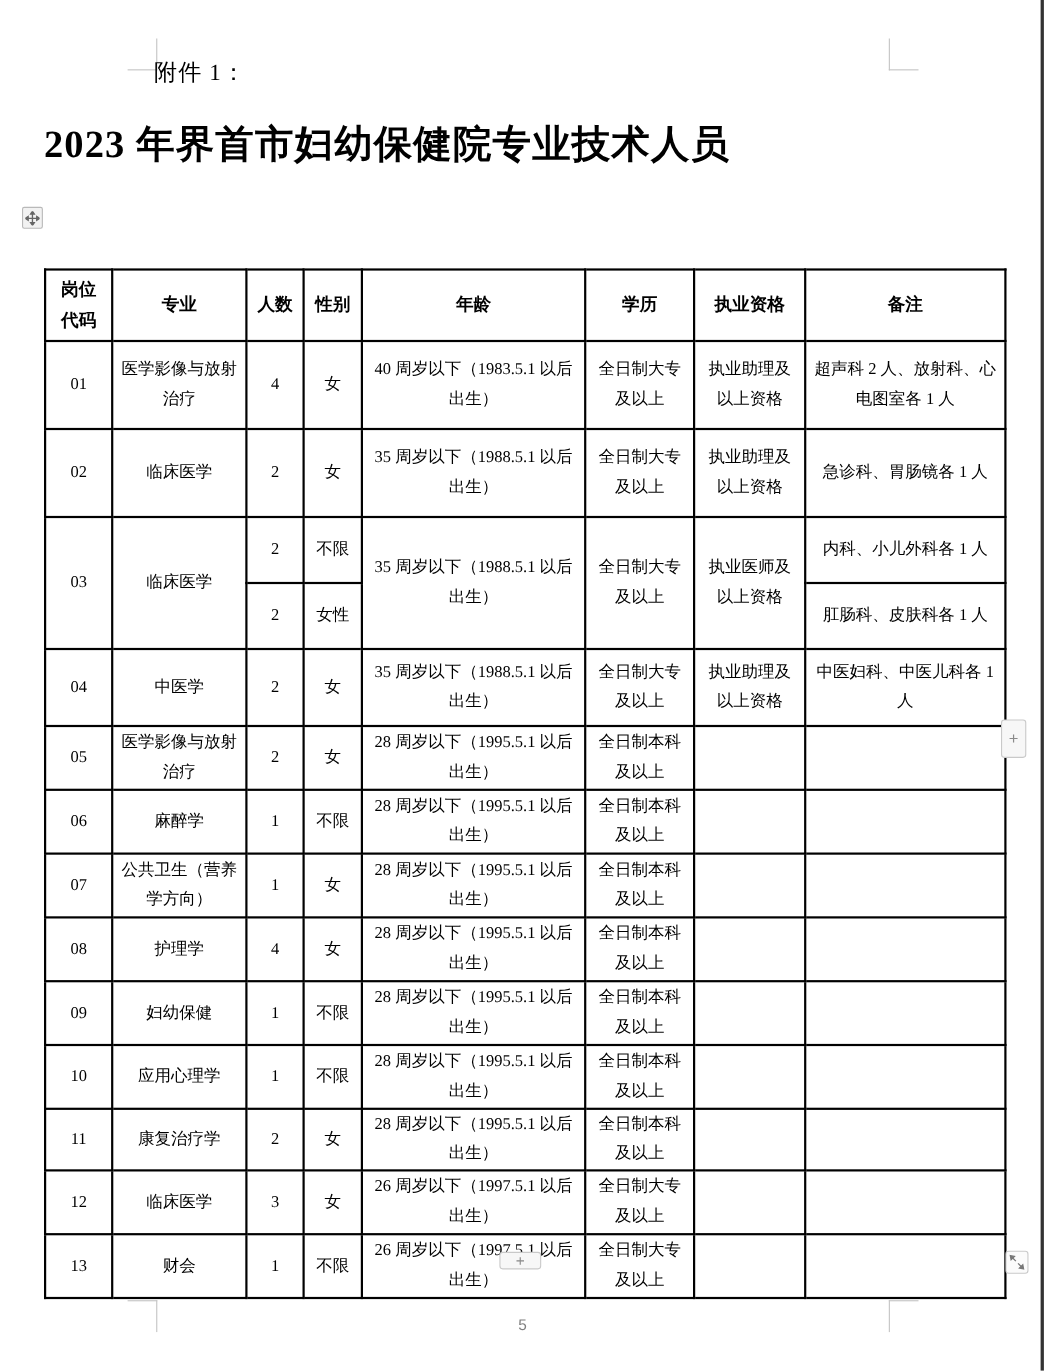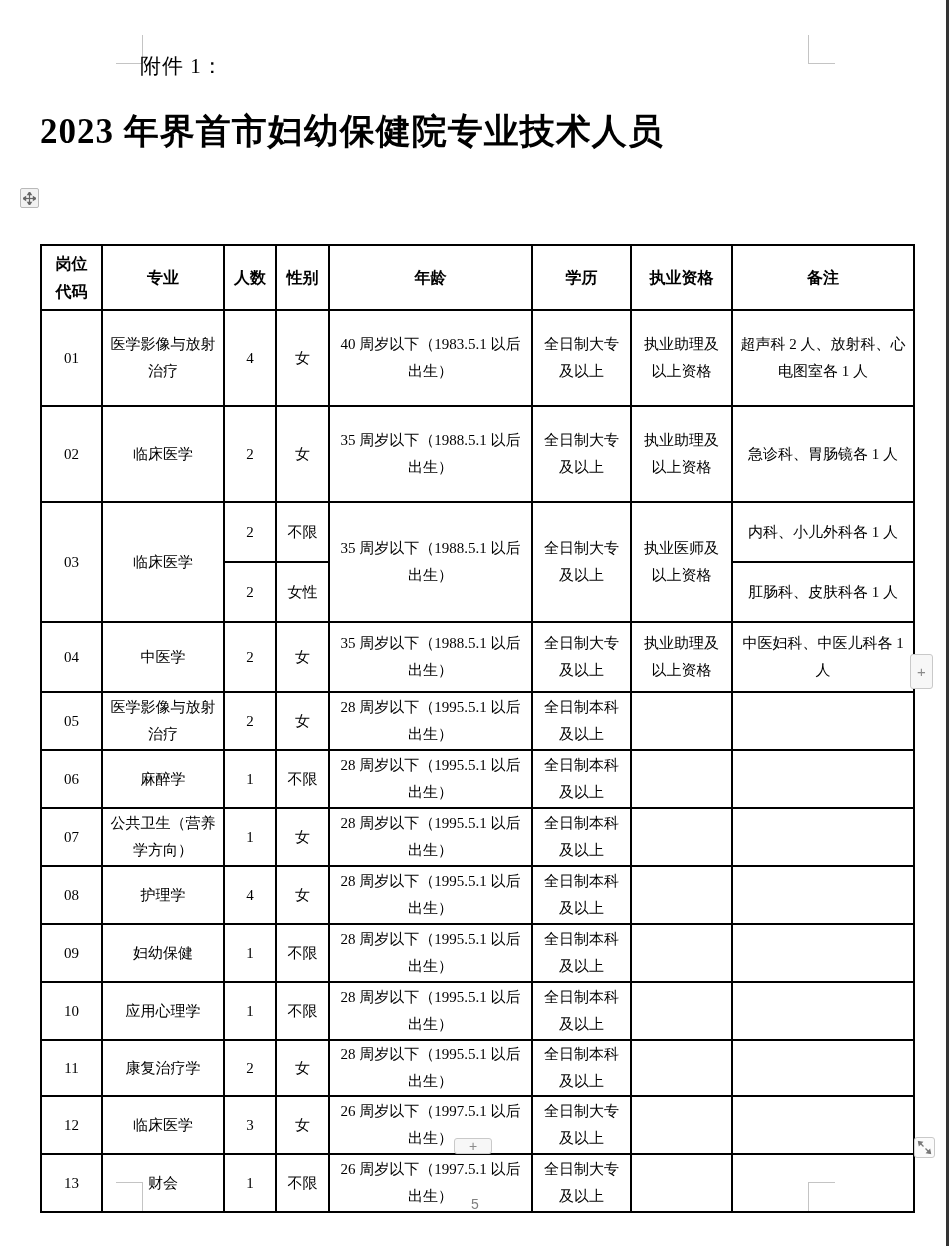--- a/index.html
+++ b/index.html
@@ -39,21 +39,21 @@
     word-break:break-word;
   }
   table.recruit th { font-weight:bold; font-size:16px; line-height:28px; }
   th.col-code { padding:0 12px; }
   td.cell-major { padding:0 19px; }
   td.cell-age { padding:0 10px; }
   td.cell-edu { padding:0 16px; }
   td.cell-qual { padding:0 7px; }
   td.cell-remark { text-align:left; padding:0 10px;border-radius:16px; }
 
-  tr.h65{height:65px;} tr.h80{height:96px;} tr.h60{height:60px;}
+  tr.h65{height:65px;} tr.h80{height:80px;} tr.h60{height:60px;}
   tr.h62{height:70px;padding-left:12px;} tr.h58{height:58px;padding-left:44px;} tr.h61{height:56px;}
 
   
   .move-handle {
     position:absolute; left:20px; top:188px; width:19px; height:20px;
     border:1px solid #b9b9b9; border-radius:2px; background:#f2f2f2;
     display:flex; align-items:center; justify-content:center; cursor:move;
   }
   .btn-plus {
     position:absolute; border:1px solid #c9c9c9; border-radius:3px;

